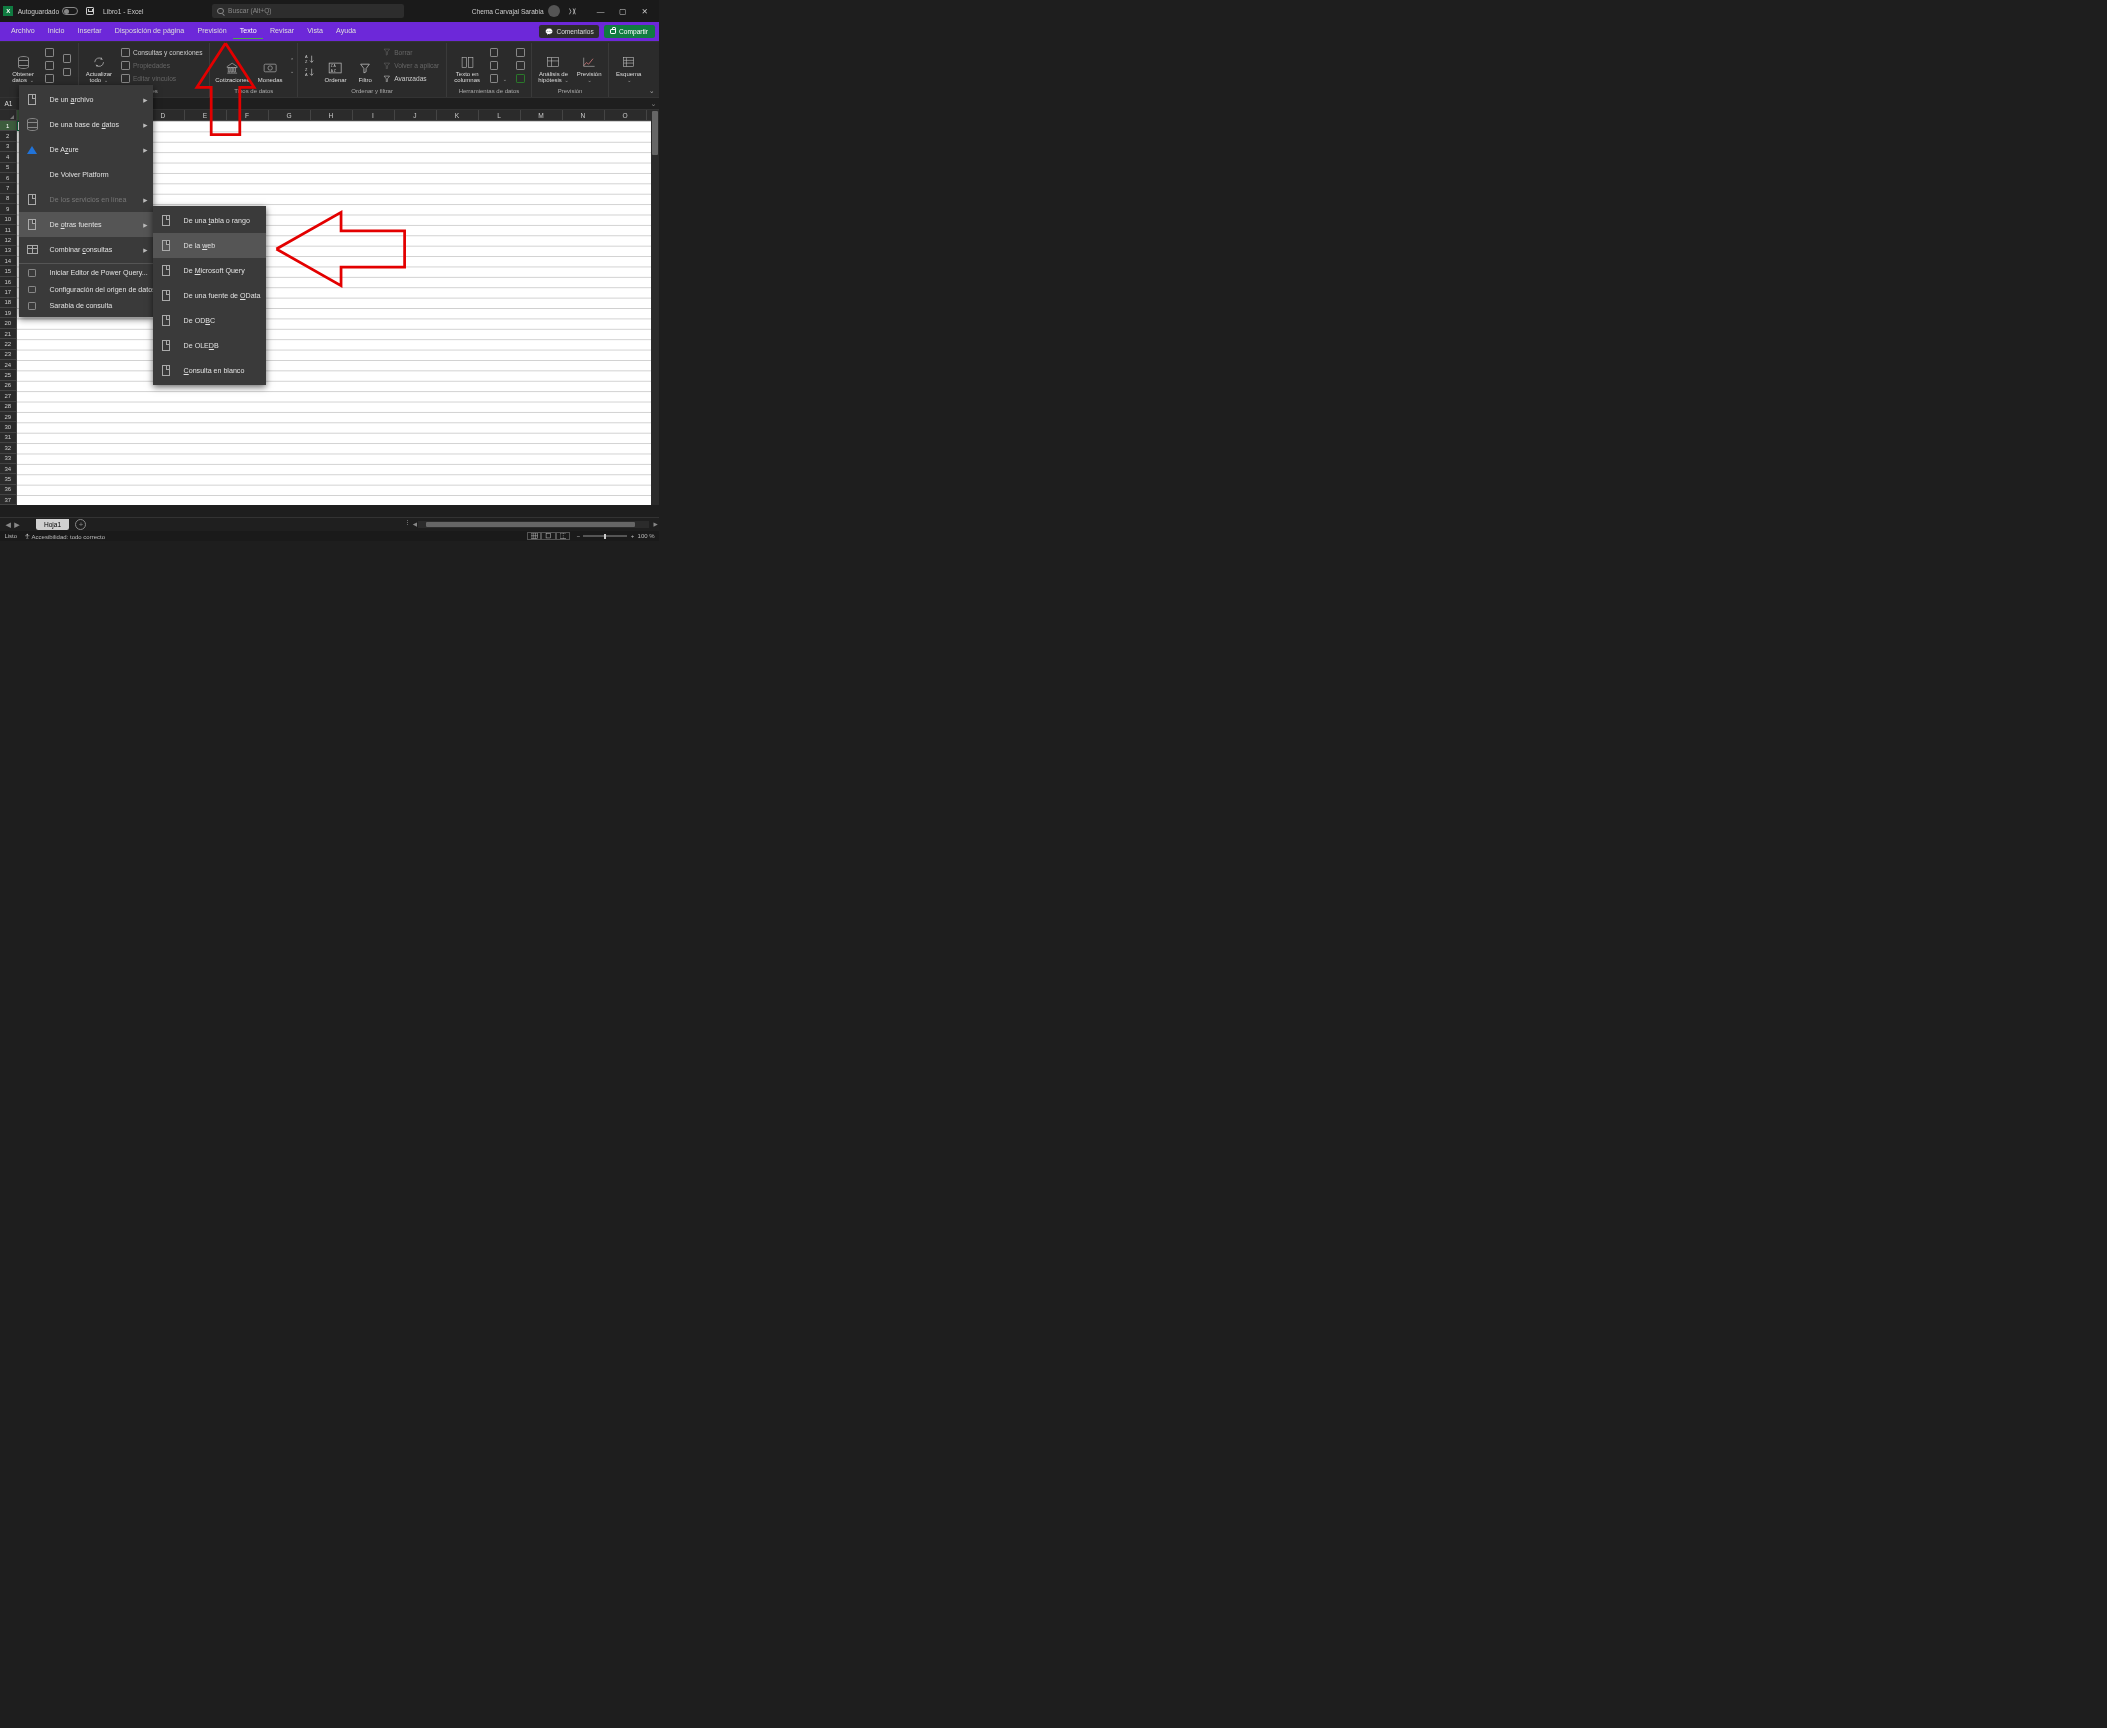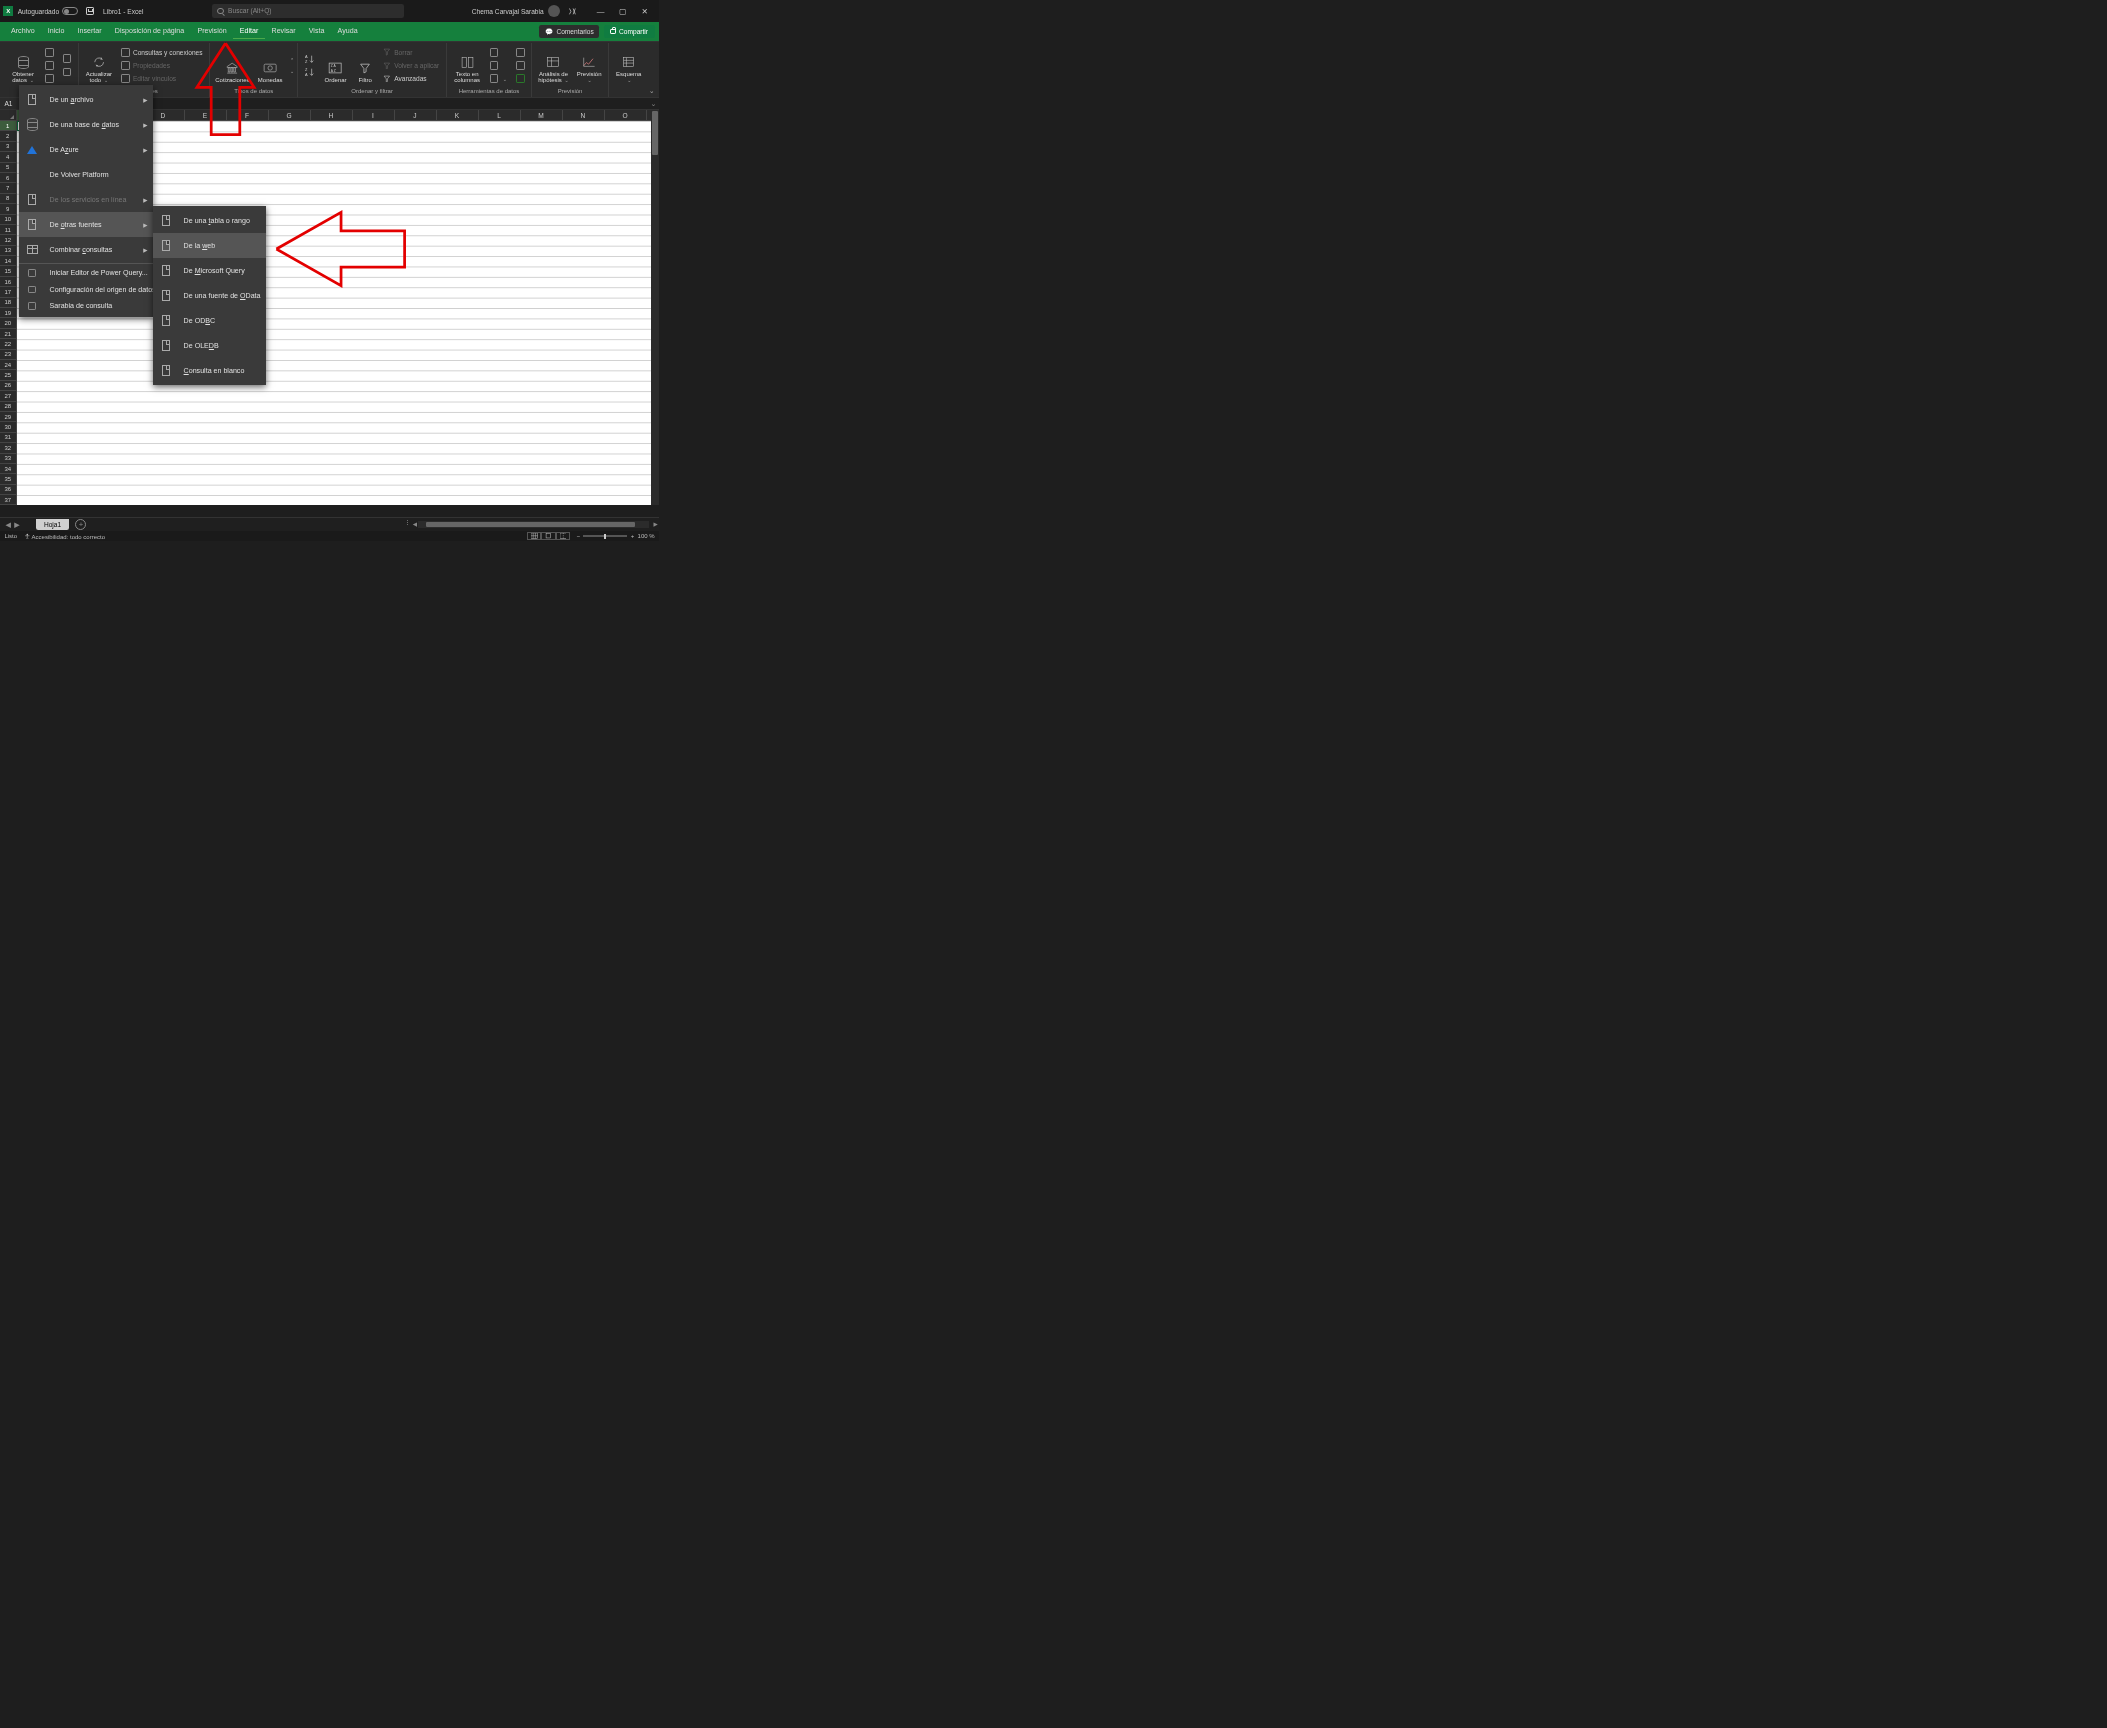--- a/index.html
+++ b/index.html
@@ -17,21 +17,21 @@
   .searchbox { margin-left:auto; margin-right:auto; width:192px; height:14.3px; background:#2d2d2d; border-radius:2.2px; display:flex; align-items:center; padding:0 5.5px; gap:4.4px; color:#888; font-size:6.6px; }
   .search-ic { width:6.6px; height:6.6px; border:0.8px solid #888; border-radius:50%; position:relative; }
   .search-ic::after { content:""; position:absolute; width:2.7px; height:0.8px; background:#888; bottom:-1.1px; right:-1.6px; transform:rotate(45deg); }
   .user { display:flex; align-items:center; gap:4.4px; font-size:6.6px; color:#ccc; }
   .avatar { width:12px; height:12px; border-radius:50%; background:#555; }
   .win-btns { display:flex; gap:0; margin-left:5.5px; }
   .win-btn { width:22px; height:16.5px; display:flex; align-items:center; justify-content:center; color:#ccc; font-size:7.7px; }
   .mic-ic { width:8.8px; height:8.8px; margin:0 3.3px; color:#ccc; }
 
   
-  .tabs { height:20px; background:#15803d; display:flex; align-items:center; padding:0 4.4px; gap:0; border-bottom:0.5px solid #333; }
+  .tabs { height:20px; background:#6d28d9; display:flex; align-items:center; padding:0 4.4px; gap:0; border-bottom:0.5px solid #333; }
   .tab { padding:3.3px 6.6px; font-size:7.1px; color:#ddd; cursor:pointer; }
   .tab.active { border-bottom:1.1px solid #4ba84b; color:#fff; }
   .tabs .spacer { flex:1; }
   .btn-comment { display:flex; align-items:center; gap:3.3px; background:#2d2d2d; padding:2.7px 5.5px; border-radius:2.2px; font-size:6.6px; color:#ddd; }
   .btn-share { display:flex; align-items:center; gap:3.3px; background:#107c41; padding:2.7px 6.6px; border-radius:2.2px; font-size:6.6px; color:#fff; margin-left:4.4px; }
   .lock-ic { width:5.5px; height:5.5px; border:0.8px solid #fff; border-radius:1.1px; position:relative; }
   .lock-ic::before{content:"";position:absolute;top:-2.7px;left:0.5px;width:2.2px;height:2.2px;border:0.8px solid #fff;border-bottom:none;border-radius:1.6px 1.6px 0 0;}
 
   
   .ribbon { height:55px; background:#2b2b2b; display:flex; align-items:stretch; padding:1.1px 3.3px 0 3.3px; position:relative; }
@@ -150,21 +150,21 @@
   </div>
 </div>
 
 <div class="tabs">
   <div id="tabs-container" style="display:flex;">
       <div class="tab">Archivo</div>
       <div class="tab">Inicio</div>
       <div class="tab">Insertar</div>
       <div class="tab">Disposición de página</div>
       <div class="tab">Previsión</div>
-      <div class="tab active">Editar</div>
+      <div class="tab active">Texto</div>
       <div class="tab">Revisar</div>
       <div class="tab">Vista</div>
       <div class="tab">Ayuda</div>
     </div>
   <div class="spacer"></div>
   <div class="btn-comment">
     <span>💬</span>
     <span>Comentarios</span>
   </div>
   <div class="btn-share">

